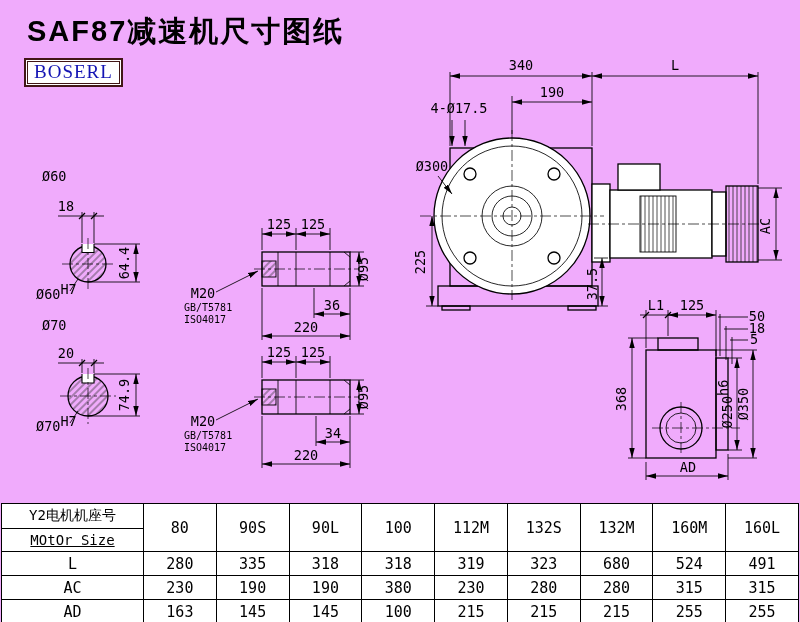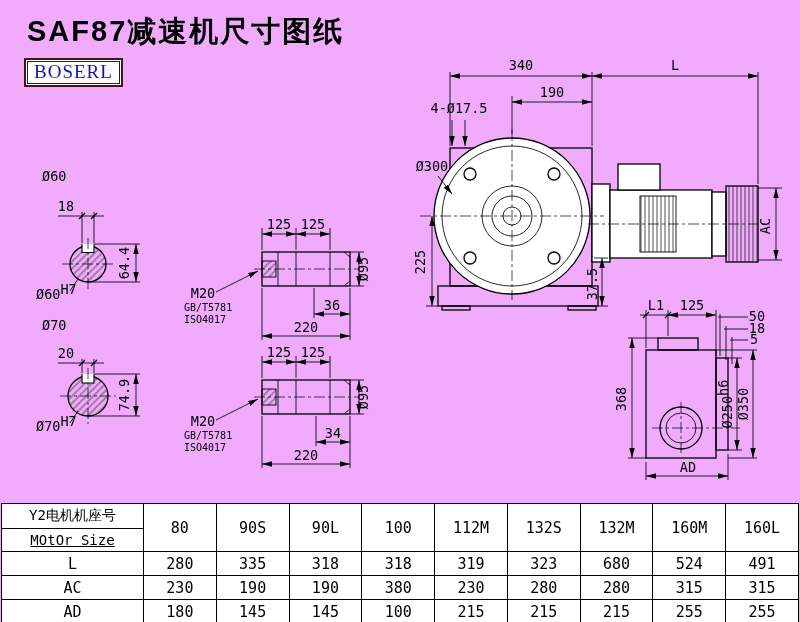--- a/index.html
+++ b/index.html
@@ -336,21 +336,21 @@
       <td>190</td>
       <td>380</td>
       <td>230</td>
       <td>280</td>
       <td>280</td>
       <td>315</td>
       <td>315</td>
     </tr>
     <tr>
       <th>AD</th>
-      <td>180</td>
+      <td>163</td>
       <td>145</td>
       <td>145</td>
       <td>100</td>
       <td>215</td>
       <td>215</td>
       <td>215</td>
       <td>255</td>
       <td>255</td>
     </tr>
   </tbody>

